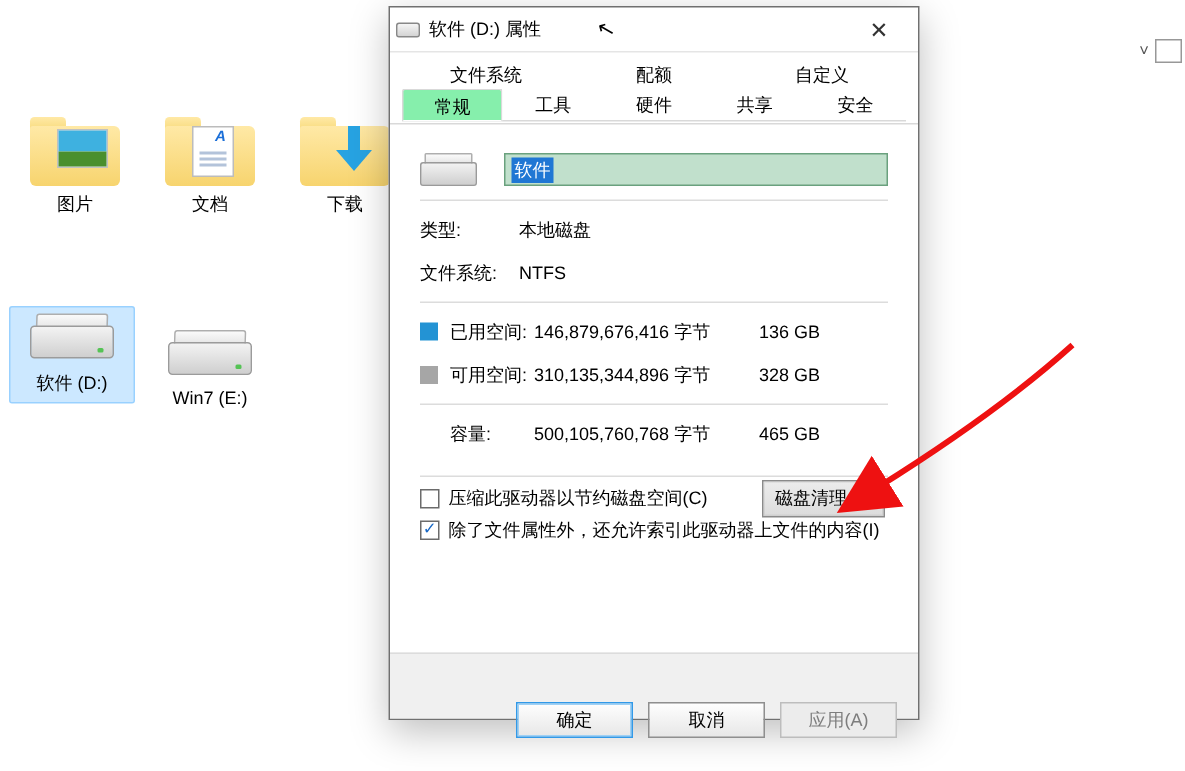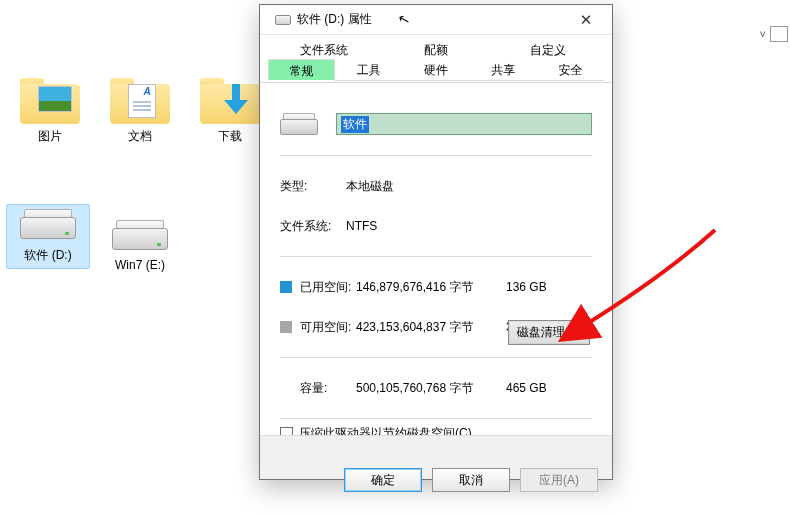--- a/index.html
+++ b/index.html
@@ -36,36 +36,36 @@
 .drive-top { position: absolute; left: 4px; top: 0; width: 48px; height: 12px; background: linear-gradient(#fafafa,#e1e1e1); border: 1px solid #aeaeae; border-radius: 2px; transform: skewX(-2deg); }
 .drive-led { position: absolute; right: 6px; bottom: 3px; width: 4px; height: 3px; background: #55c355; border-radius: 1px; }
 
 
 .rt-controls { position: absolute; right: 2px; top: 22px; display: flex; align-items: center; gap: 4px; }
 .rt-v { font-size: 11px; color: #555; }
 .rt-box { width: 18px; height: 16px; border: 1px solid #989898; background: #fff; }
 
 
 .dlg { position: absolute; left: 259px; top: 4px; width: 354px; height: 476px; background: #fff; border: 1px solid #707070; box-shadow: 0 8px 24px rgba(0,0,0,0.25); }
-.titlebar { height: 30px; display: flex; align-items: center; padding: 0 6px 0 15px; border-bottom: 1px solid #e5e5e5; }
+.titlebar { height: 30px; display: flex; align-items: center; padding: 0 6px 0 4px; border-bottom: 1px solid #e5e5e5; }
 .titlebar .drv-mini { width: 16px; height: 10px; border: 1px solid #888; background: linear-gradient(#f5f5f5,#d4d4d4); border-radius: 2px; margin-right: 6px; }
 .titlebar .ttl { flex: 1; font-size: 12px; }
 .titlebar .close { width: 40px; height: 28px; display: flex; align-items: center; justify-content: center; font-size: 15px; font-family: Arial; color: #333; }
 .cursor { position: absolute; left: 138px; top: 6px; font-size: 14px; color: #000; transform: rotate(-15deg); pointer-events: none; }
 
 .tabrow { position: relative; height: 48px; border-bottom: 1px solid #d9d9d9; }
 .tabrow2 { position: absolute; left: 8px; right: 8px; top: 4px; height: 20px; display: flex; }
 .tabrow1 { position: absolute; left: 8px; right: 8px; top: 24px; height: 22px; display: flex; }
 .tab { flex: 1; text-align: center; font-size: 12px; line-height: 20px; color: #000; border: 1px solid transparent; cursor: default; }
 .tab.inactive { background: transparent; }
 .tab.active { background: #86efac; border: 1px solid #d9d9d9; border-bottom: 1px solid #fff; border-radius: 2px 2px 0 0; position: relative; z-index: 2; line-height: 22px; }
 .tabstrip-border { position: absolute; left: 8px; right: 8px; top: 45px; height: 1px; background: #d9d9d9; }
 
 .content { padding: 10px 20px 6px 20px; }
-.row { display: flex; align-items: center; margin: 20px 0; min-height: 20px; }
+.row { display: flex; align-items: center; margin: 9px 0; min-height: 20px; }
 .row .c1 { width: 66px; color: #000; }
 .row .c2 { width: 150px; color: #000; }
 .row .c3 { width: 60px; color: #000; }
 
 .drv-icon-big { width: 38px; height: 22px; position: relative; margin-right: 18px; }
 .drv-icon-big .b { position: absolute; left: 0; bottom: 0; width: 38px; height: 16px; background: linear-gradient(#f2f2f2,#cfcfcf); border: 1px solid #9a9a9a; border-radius: 2px; }
 .drv-icon-big .t { position: absolute; left: 3px; top: 0; width: 32px; height: 9px; background: linear-gradient(#fafafa,#e1e1e1); border: 1px solid #aeaeae; border-radius: 1px; }
 
 .namefield { flex: 1; height: 22px; background: #c1e0cc; border: 1px solid #6aa17e; padding: 0 4px; display: flex; align-items: center; color: #fff; }
 .namefield span { background: #2077d4; color: #fff; padding: 0 2px; }
@@ -216,21 +216,21 @@
     <div class="sep"></div>
     <div class="row">
       <span class="sq blue"></span>
       <div class="c1" style="width:56px;">已用空间:</div>
       <div class="c2">146,879,676,416 字节</div>
       <div class="c3">136 GB</div>
     </div>
     <div class="row">
       <span class="sq gray"></span>
       <div class="c1" style="width:56px;">可用空间:</div>
-      <div class="c2">423,153,604,837 字节</div>
+      <div class="c2">310,135,344,896 字节</div>
       <div class="c3">328 GB</div>
     </div>
     <div class="sep"></div>
     <div class="row">
       <span style="width:20px;"></span>
       <div class="c1" style="width:56px;">容量:</div>
       <div class="c2">500,105,760,768 字节</div>
       <div class="c3">465 GB</div>
     </div>
 

